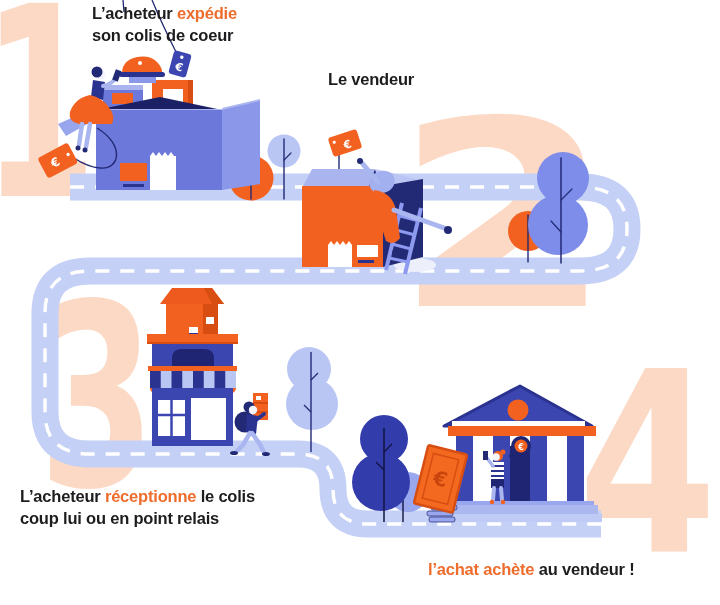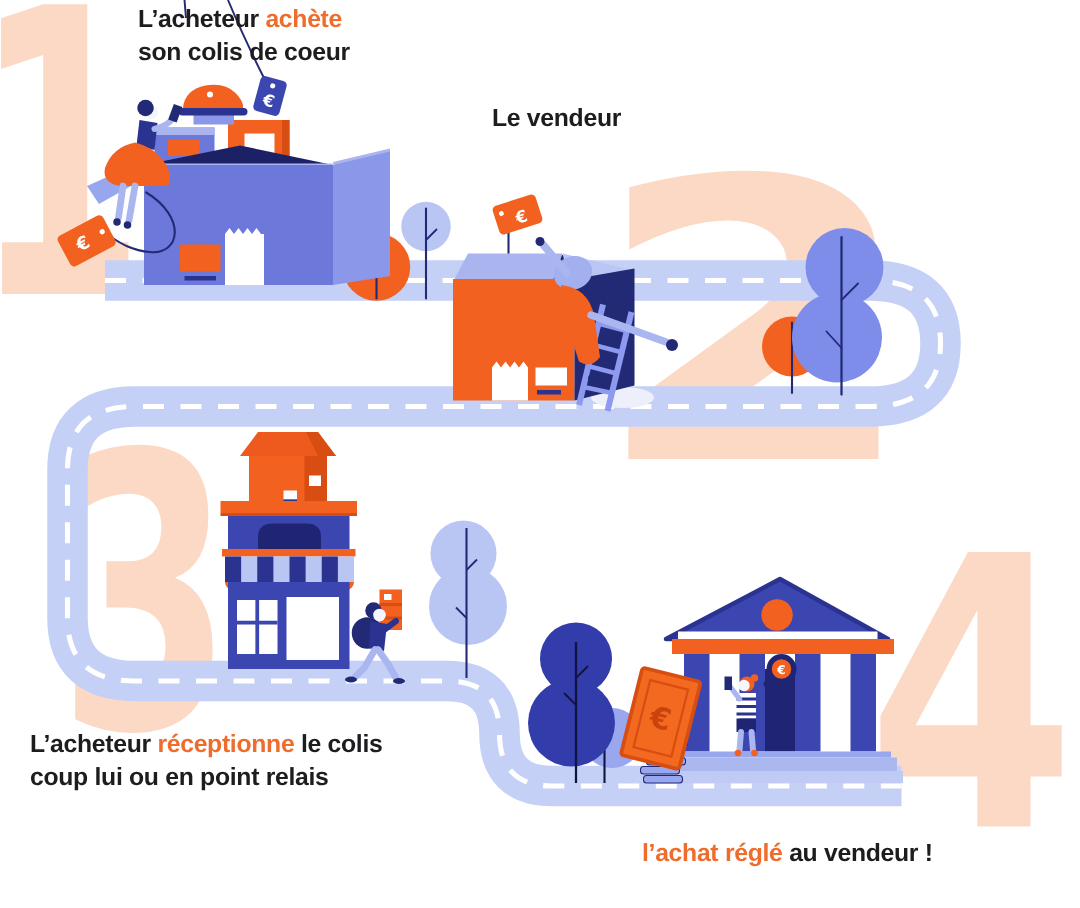--- a/index.html
+++ b/index.html
@@ -236,30 +236,30 @@
     <g>
       <circle cx="511" cy="456" r="2" fill="#1f2573"></circle>
       <circle cx="521" cy="446" r="10" fill="#1f2573"></circle>
       <circle cx="521" cy="446" r="6.5" fill="#f2611f"></circle>
       <text class="euro" x="521" y="449.5" font-size="8">€</text>
     </g>
   </g>
 </svg>
 
   <div class="caption" style="left:92px;top:2px">
-    <div><span>L’acheteur </span><span class="hl">achète</span></div>
+    <div><span>L’acheteur </span><span class="hl">expédie</span></div>
     <div><span>son colis de coeur</span></div>
   </div>
 
   <div class="caption" style="left:328px;top:68px">
     <div><span>Le vendeur</span></div>
   </div>
 
   <div class="caption" style="left:20px;top:485px">
     <div><span>L’acheteur </span><span class="hl">réceptionne</span><span> le colis</span></div>
     <div><span>coup lui ou en point relais</span></div>
   </div>
 
   <div class="caption" style="left:428px;top:558px">
-    <div><span class="hl">l’achat réglé</span><span> au vendeur !</span></div>
+    <div><span class="hl">l’achat achète</span><span> au vendeur !</span></div>
   </div>
 
 </div>
 
 </body></html>

